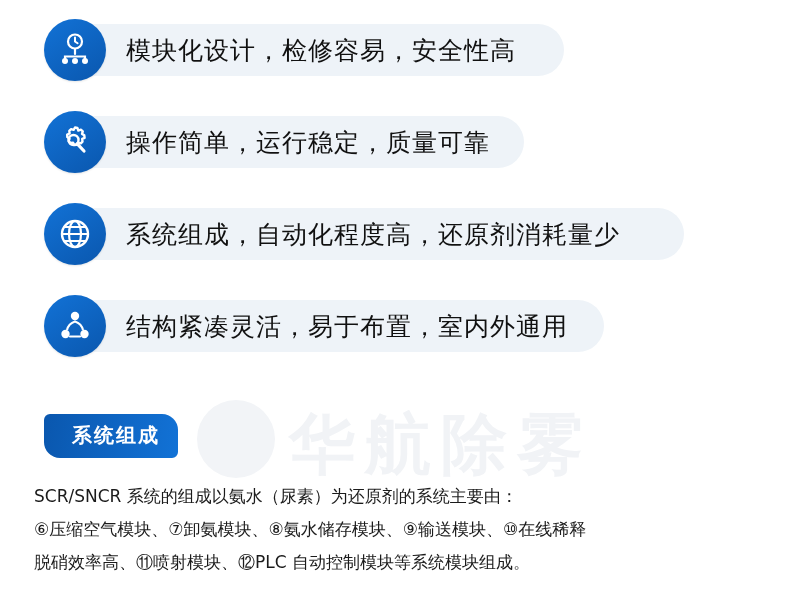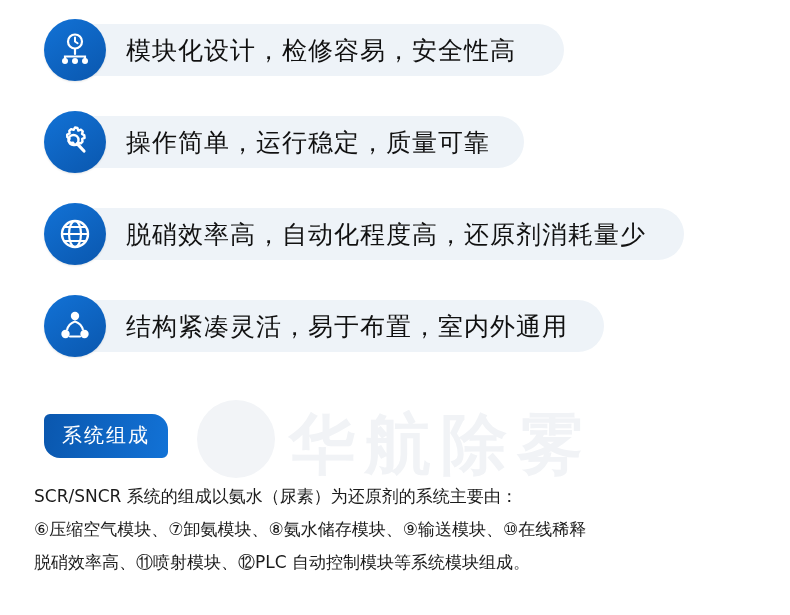--- a/index.html
+++ b/index.html
@@ -102,24 +102,24 @@
   .section-head {
     position: relative;
     z-index: 2;
     margin: 30px 0 0 44px;
     display: inline-block;
     background: #0d63c4;
     background: linear-gradient(100deg, #0a57ae 0%, #1272d6 100%);
     color: #ffffff;
     font-size: 20px;
     letter-spacing: 2px;
-    padding: 8px 18px 9px 18px;
+    padding: 8px 18px 9px 28px;
     border-radius: 6px 16px 6px 16px;
     font-family: "DejaVu Sans", "Liberation Sans", sans-serif;
-    font-weight: normal;
+    font-weight: bold;
   }
 
   
   .body-block {
     position: relative;
     z-index: 2;
     margin: 22px 40px 0 34px;
     font-size: 17px;
     line-height: 33px;
     color: #1b1b1b;
@@ -171,21 +171,21 @@
 
   <div class="feature-row r3">
     <div class="feature-pill"></div>
     <div class="feature-icon">
       <svg width="36" height="36" viewBox="0 0 36 36" aria-hidden="true">
         <circle cx="18" cy="18" r="13" fill="none" stroke="#ffffff" stroke-width="2.4"></circle>
         <ellipse cx="18" cy="18" rx="6" ry="13" fill="none" stroke="#ffffff" stroke-width="2.2"></ellipse>
         <path d="M5 18 h26 M7.5 11 h21 M7.5 25 h21" fill="none" stroke="#ffffff" stroke-width="2.2"></path>
       </svg>
     </div>
-    <div class="feature-text">脱硝效率高，自动化程度高，还原剂消耗量少</div>
+    <div class="feature-text">系统组成，自动化程度高，还原剂消耗量少</div>
   </div>
 
   <div class="feature-row r4">
     <div class="feature-pill"></div>
     <div class="feature-icon">
       <svg width="36" height="36" viewBox="0 0 36 36" aria-hidden="true">
         <circle cx="18" cy="8" r="4.2" fill="#ffffff"></circle>
         <circle cx="8.5" cy="26" r="4.2" fill="#ffffff"></circle>
         <circle cx="27.5" cy="26" r="4.2" fill="#ffffff"></circle>
         <path d="M10 22 A12 12 0 0 1 18 13.5 A12 12 0 0 1 26 22" fill="none" stroke="#ffffff" stroke-width="2.2"></path>

